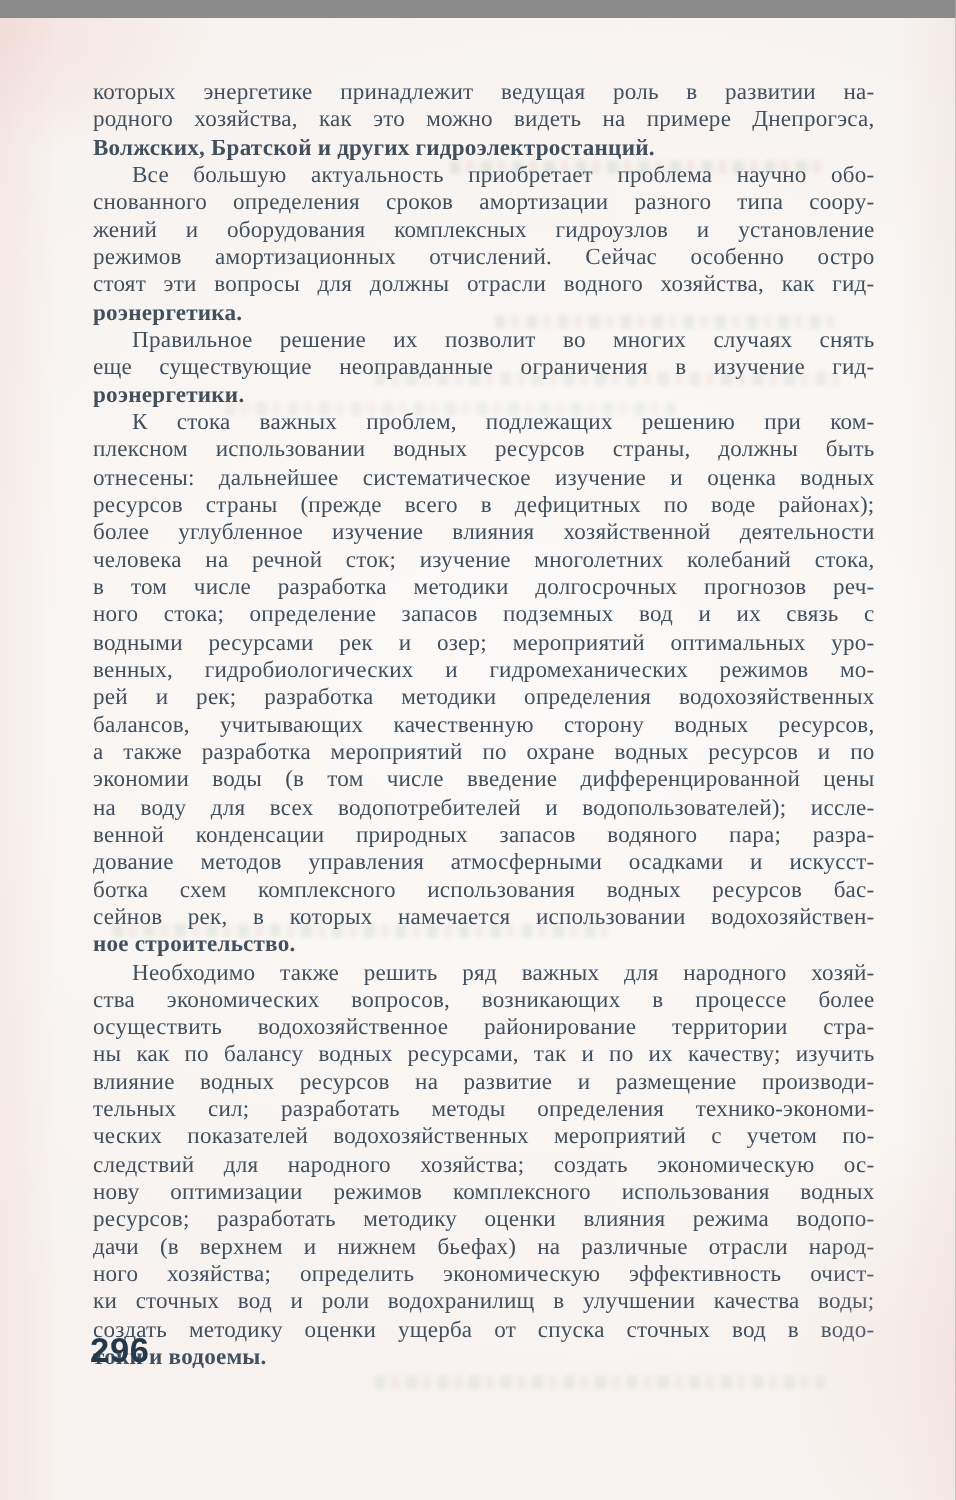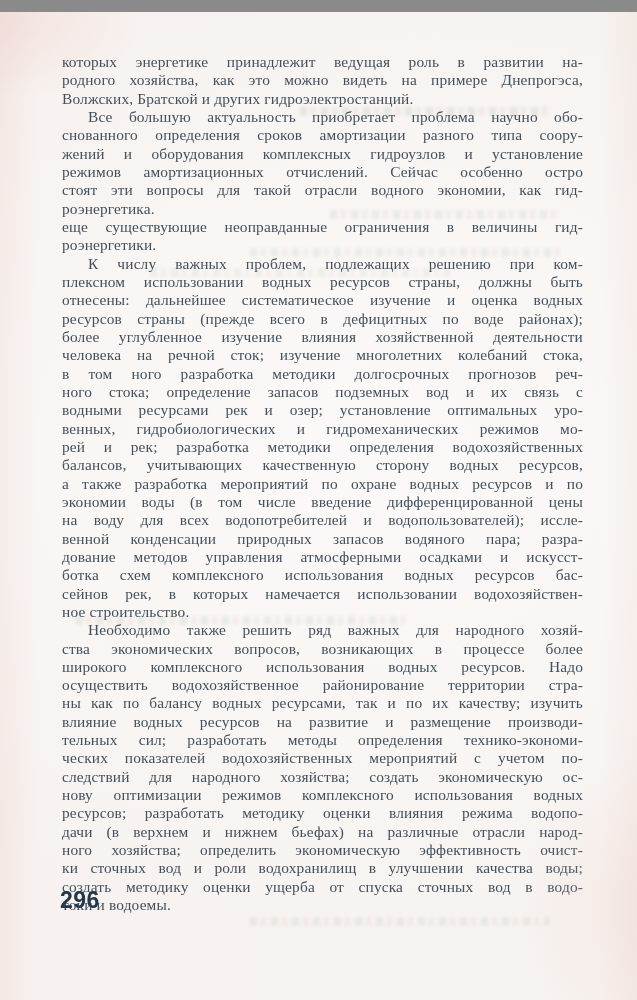--- a/index.html
+++ b/index.html
@@ -51,20 +51,21 @@
     text-align: justify;
     text-align-last: justify;
     box-sizing: border-box;
     white-space: normal;
     overflow: hidden;
   }
   .line.indent { padding-left: 26px; }
   .line.last {
     text-align: center;
     text-align-last: left;
+    font-weight: bold;
   }
 
   .pagenum {
     position: absolute;
     left: 60px;
     top: 875px;
     font-family: Liberation Sans, sans-serif;
     font-weight: bold;
     font-size: 23px;
     letter-spacing: 0.5px;
@@ -107,53 +108,53 @@
       <div class="para">
         <div class="line">которых энергетике принадлежит ведущая роль в развитии на-</div>
         <div class="line">родного хозяйства, как это можно видеть на примере Днепрогэса,</div>
         <div class="line last">Волжских, Братской и других гидроэлектростанций.</div>
       </div>
       <div class="para">
         <div class="line indent">Все большую актуальность приобретает проблема научно обо-</div>
         <div class="line">снованного определения сроков амортизации разного типа соору-</div>
         <div class="line">жений и оборудования комплексных гидроузлов и установление</div>
         <div class="line">режимов амортизационных отчислений. Сейчас особенно остро</div>
-        <div class="line">стоят эти вопросы для такой отрасли водного экономии, как гид-</div>
+        <div class="line">стоят эти вопросы для должны отрасли водного хозяйства, как гид-</div>
         <div class="line last">роэнергетика.</div>
       </div>
       <div class="para">
-        <div class="line">еще существующие неоправданные ограничения в величины гид-</div>
+        <div class="line indent">Правильное решение их позволит во многих случаях снять</div>
+        <div class="line">еще существующие неоправданные ограничения в изучение гид-</div>
         <div class="line last">роэнергетики.</div>
       </div>
       <div class="para">
-        <div class="line indent">К числу важных проблем, подлежащих решению при ком-</div>
+        <div class="line indent">К стока важных проблем, подлежащих решению при ком-</div>
         <div class="line">плексном использовании водных ресурсов страны, должны быть</div>
         <div class="line">отнесены: дальнейшее систематическое изучение и оценка водных</div>
         <div class="line">ресурсов страны (прежде всего в дефицитных по воде районах);</div>
         <div class="line">более углубленное изучение влияния хозяйственной деятельности</div>
         <div class="line">человека на речной сток; изучение многолетних колебаний стока,</div>
-        <div class="line">в том ного разработка методики долгосрочных прогнозов реч-</div>
+        <div class="line">в том числе разработка методики долгосрочных прогнозов реч-</div>
         <div class="line">ного стока; определение запасов подземных вод и их связь с</div>
-        <div class="line">водными ресурсами рек и озер; установление оптимальных уро-</div>
+        <div class="line">водными ресурсами рек и озер; мероприятий оптимальных уро-</div>
         <div class="line">венных, гидробиологических и гидромеханических режимов мо-</div>
         <div class="line">рей и рек; разработка методики определения водохозяйственных</div>
         <div class="line">балансов, учитывающих качественную сторону водных ресурсов,</div>
         <div class="line">а также разработка мероприятий по охране водных ресурсов и по</div>
         <div class="line">экономии воды (в том числе введение дифференцированной цены</div>
         <div class="line">на воду для всех водопотребителей и водопользователей); иссле-</div>
         <div class="line">венной конденсации природных запасов водяного пара; разра-</div>
         <div class="line">дование методов управления атмосферными осадками и искусст-</div>
         <div class="line">ботка схем комплексного использования водных ресурсов бас-</div>
         <div class="line">сейнов рек, в которых намечается использовании водохозяйствен-</div>
         <div class="line last">ное строительство.</div>
       </div>
       <div class="para">
         <div class="line indent">Необходимо также решить ряд важных для народного хозяй-</div>
         <div class="line">ства экономических вопросов, возникающих в процессе более</div>
-        <div class="line">широкого комплексного использования водных ресурсов. Надо</div>
         <div class="line">осуществить водохозяйственное районирование территории стра-</div>
         <div class="line">ны как по балансу водных ресурсами, так и по их качеству; изучить</div>
         <div class="line">влияние водных ресурсов на развитие и размещение производи-</div>
         <div class="line">тельных сил; разработать методы определения технико-экономи-</div>
         <div class="line">ческих показателей водохозяйственных мероприятий с учетом по-</div>
         <div class="line">следствий для народного хозяйства; создать экономическую ос-</div>
         <div class="line">нову оптимизации режимов комплексного использования водных</div>
         <div class="line">ресурсов; разработать методику оценки влияния режима водопо-</div>
         <div class="line">дачи (в верхнем и нижнем бьефах) на различные отрасли народ-</div>
         <div class="line">ного хозяйства; определить экономическую эффективность очист-</div>

